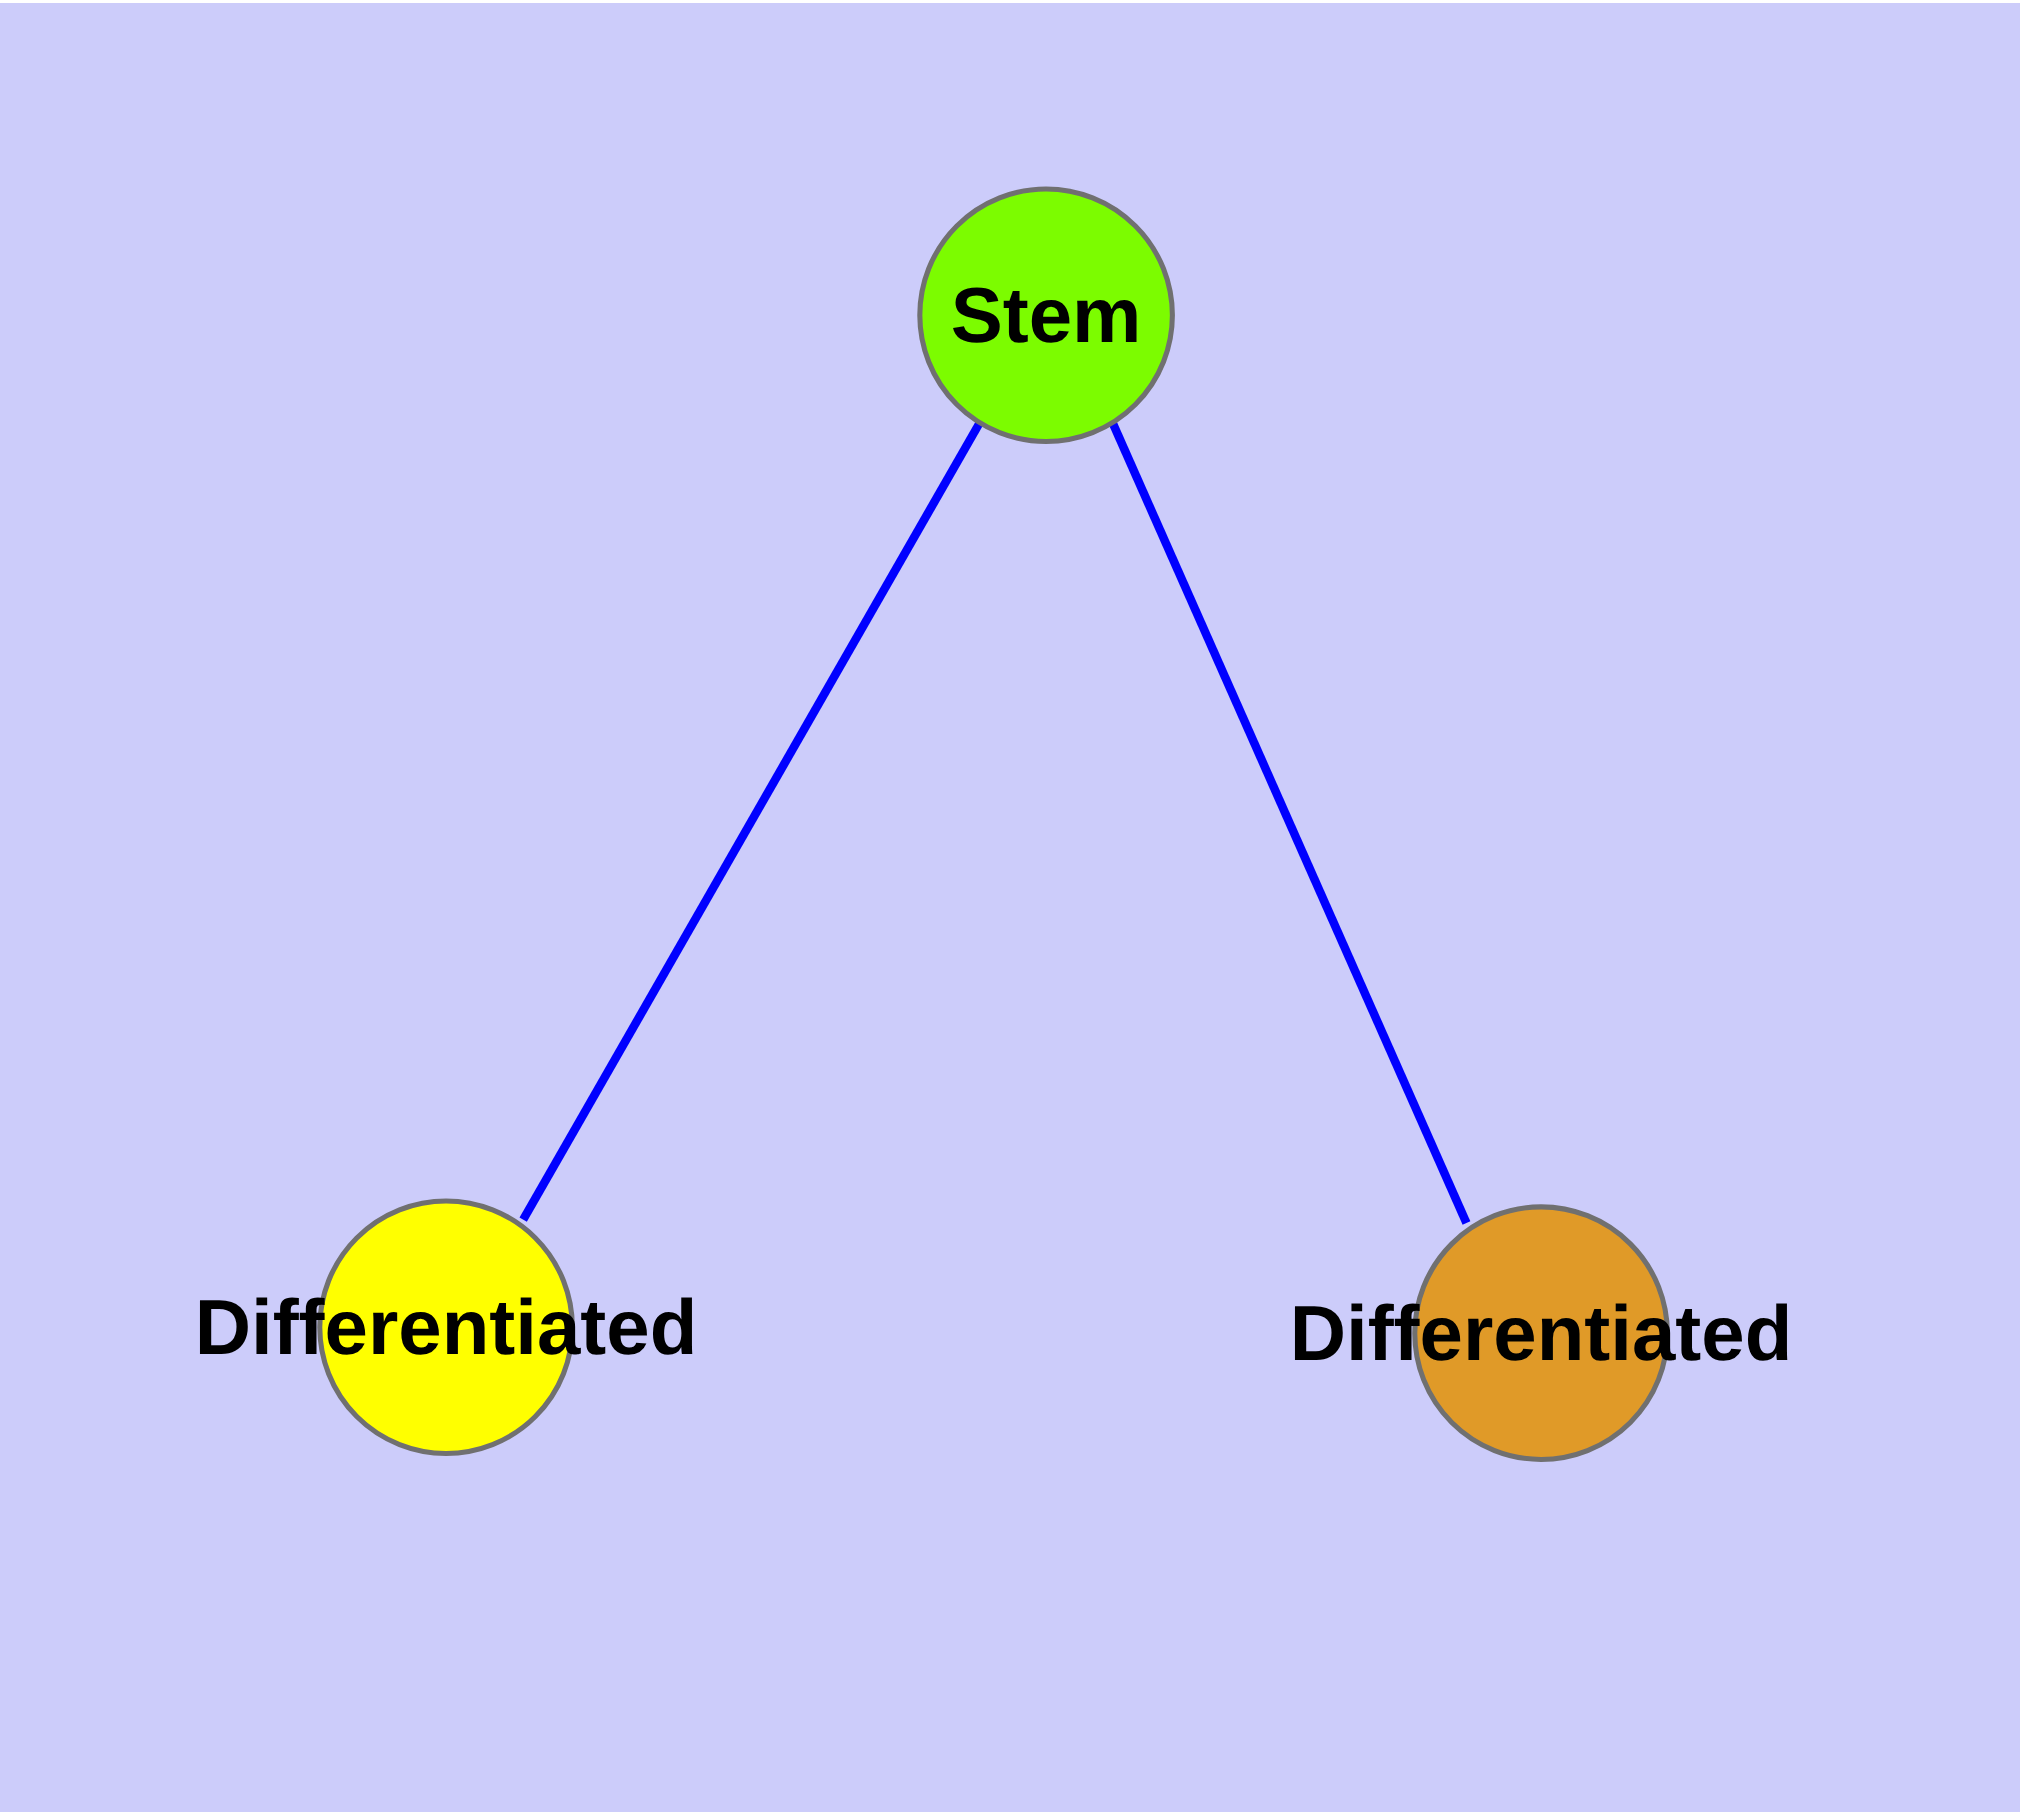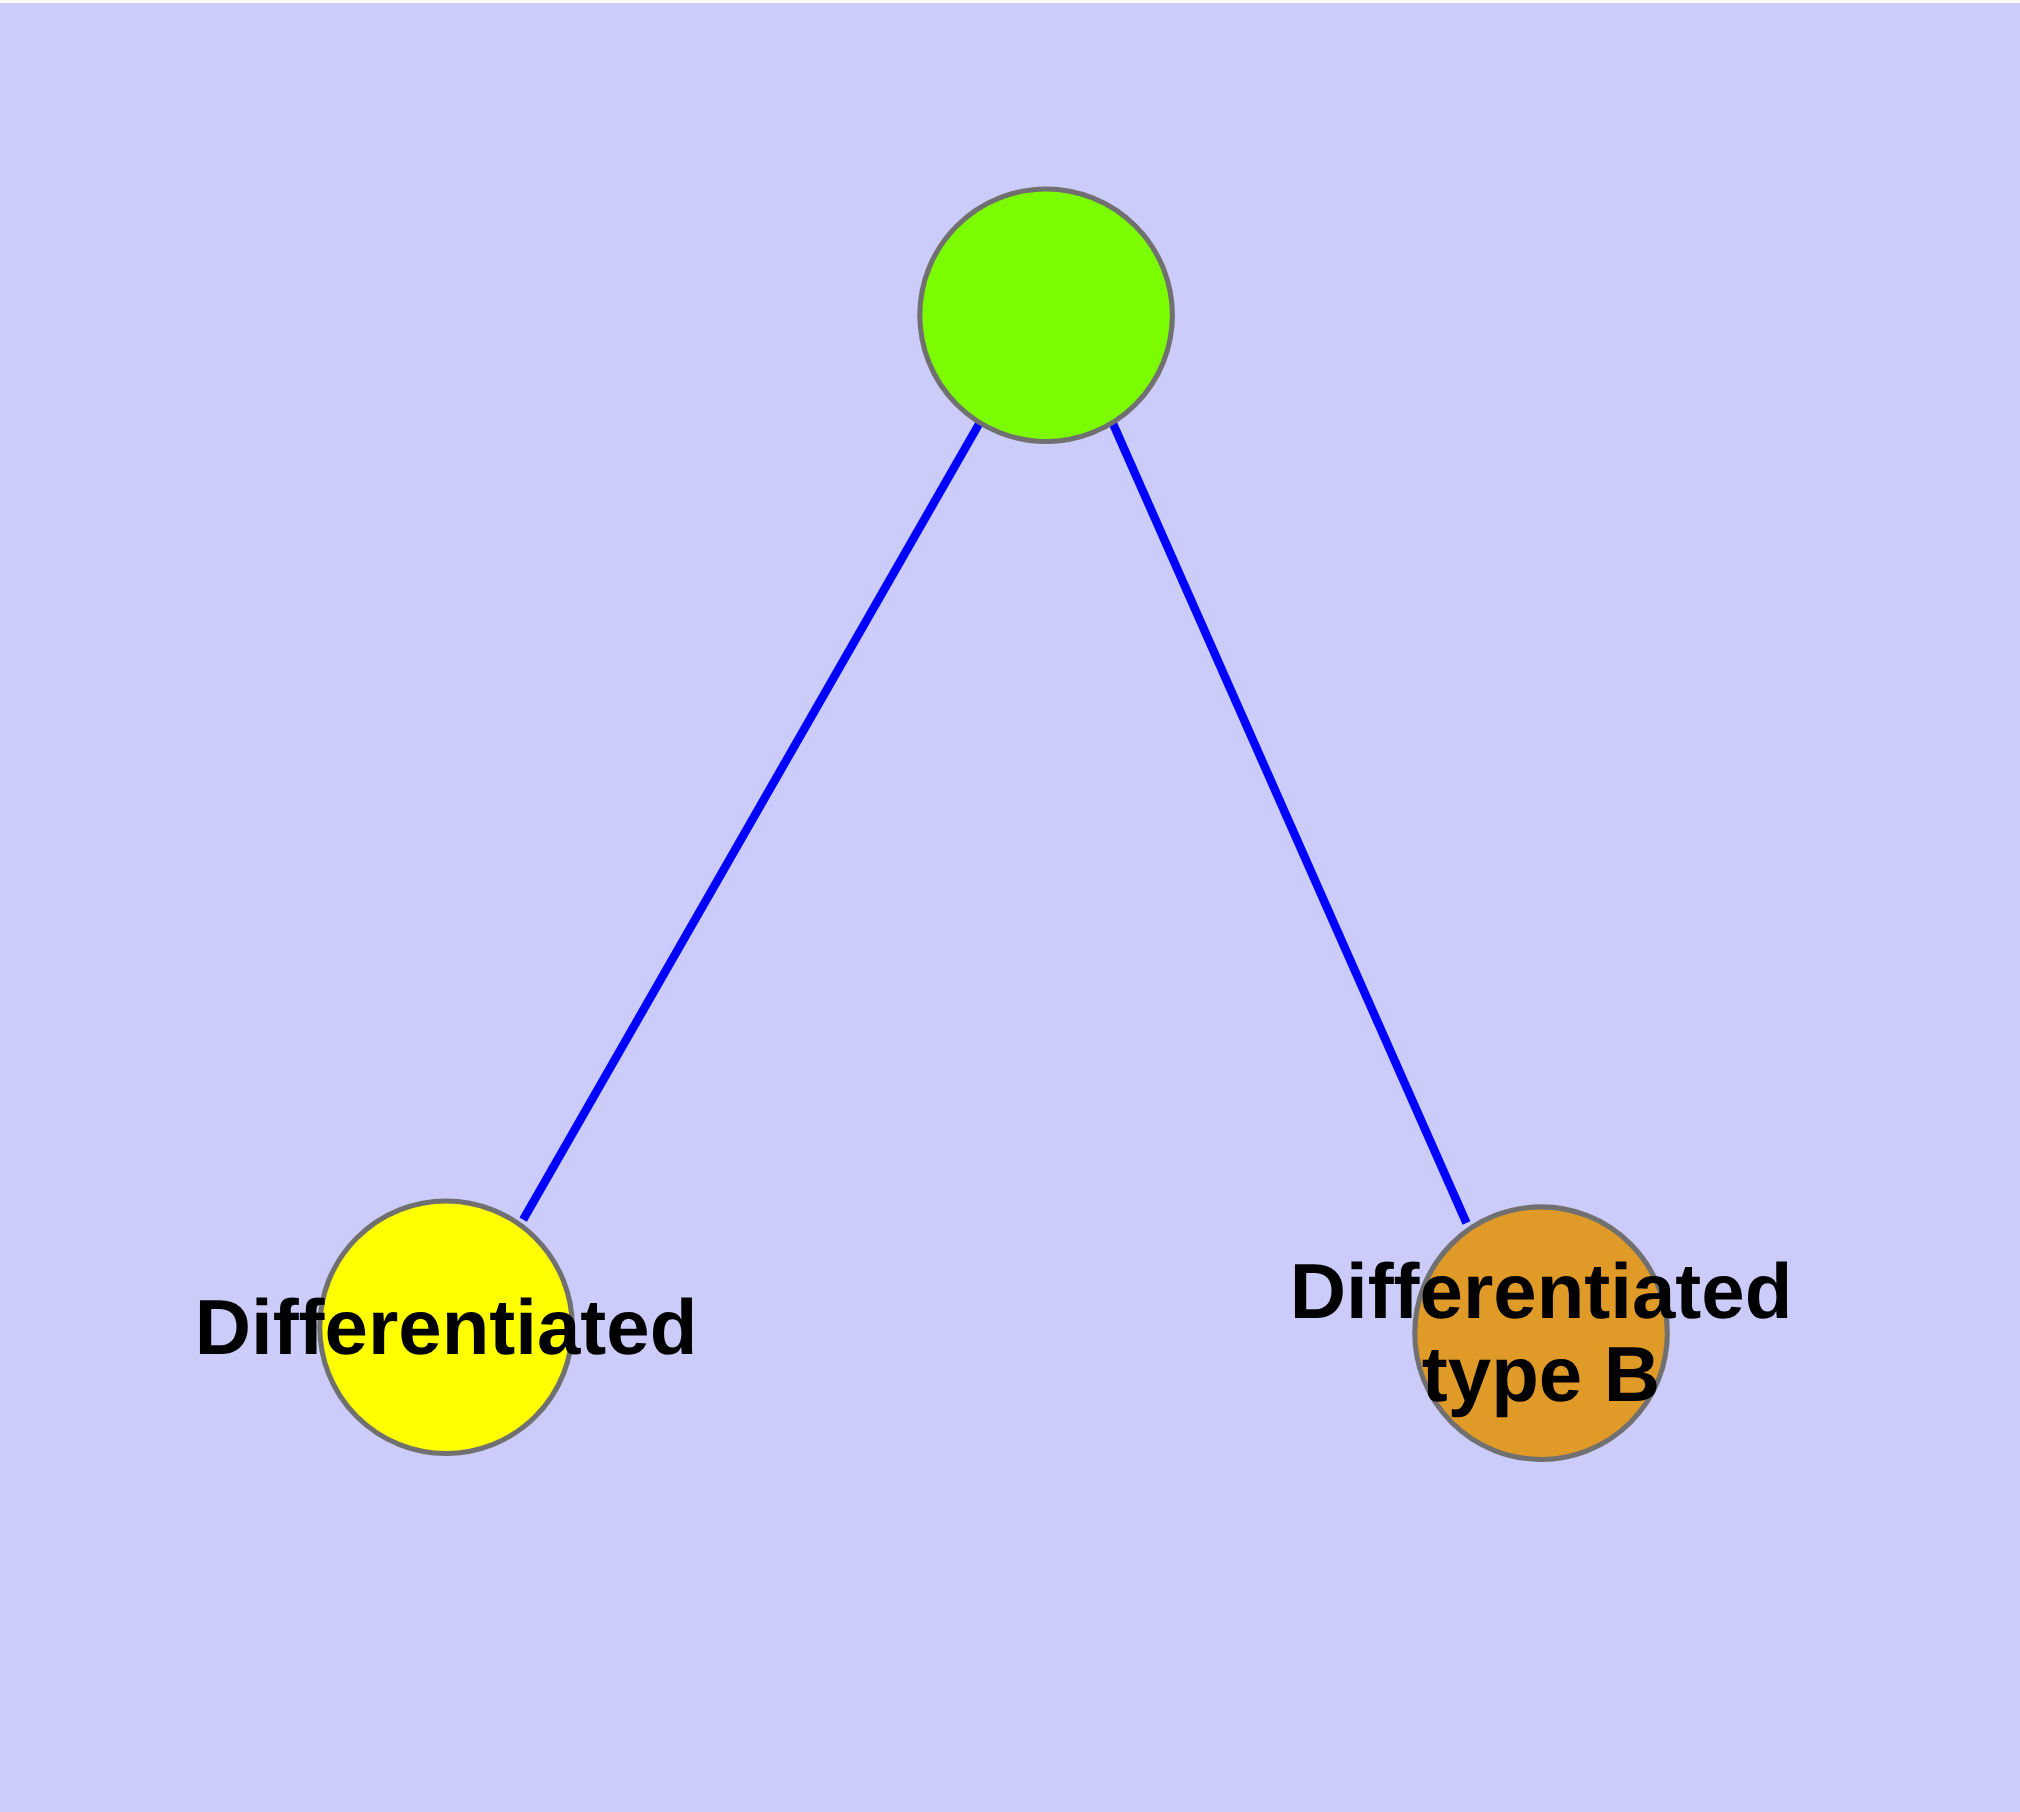--- a/index.html
+++ b/index.html
@@ -74,19 +74,20 @@
       <line x1="1313" y1="500" x2="1730" y2="1443" stroke="#0000ff" stroke-width="10" stroke-linecap="butt"></line>
     </g>
 
     <g>
       <circle cx="1234" cy="372" r="149" fill="#7cfc00" stroke="#707070" stroke-width="6"></circle>
       <circle cx="526" cy="1566" r="149" fill="#ffff00" stroke="#707070" stroke-width="6"></circle>
       <circle cx="1818" cy="1573" r="149" fill="#e09a28" stroke="#707070" stroke-width="6"></circle>
     </g>
   </svg>
 
+  <div class="node-label" id="label-stem">Stem</div>
 
   <div class="node-label" id="label-diff-a"><span>Differentiated</span><br></div>
 
-  <div class="node-label" id="label-diff-b"><span>Differentiated</span><br><span>type B</span></div>
+  <div class="node-label" id="label-diff-b"><span>Differentiated</span><br></div>
 
 </div>
 
 
 </body></html>

